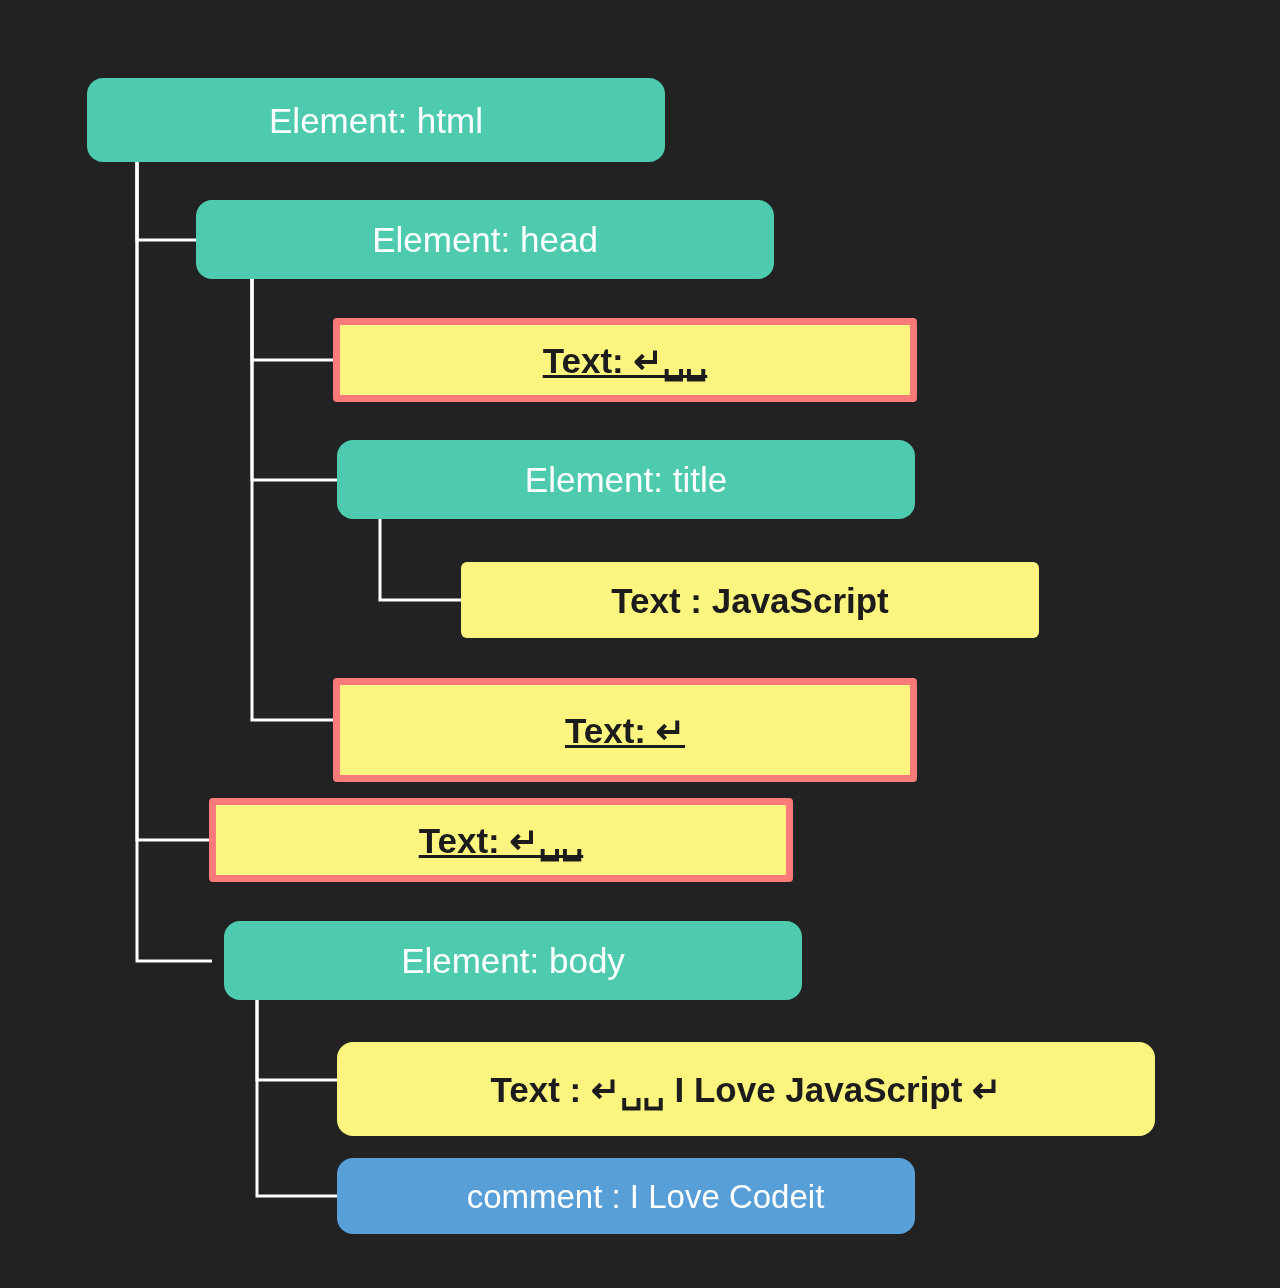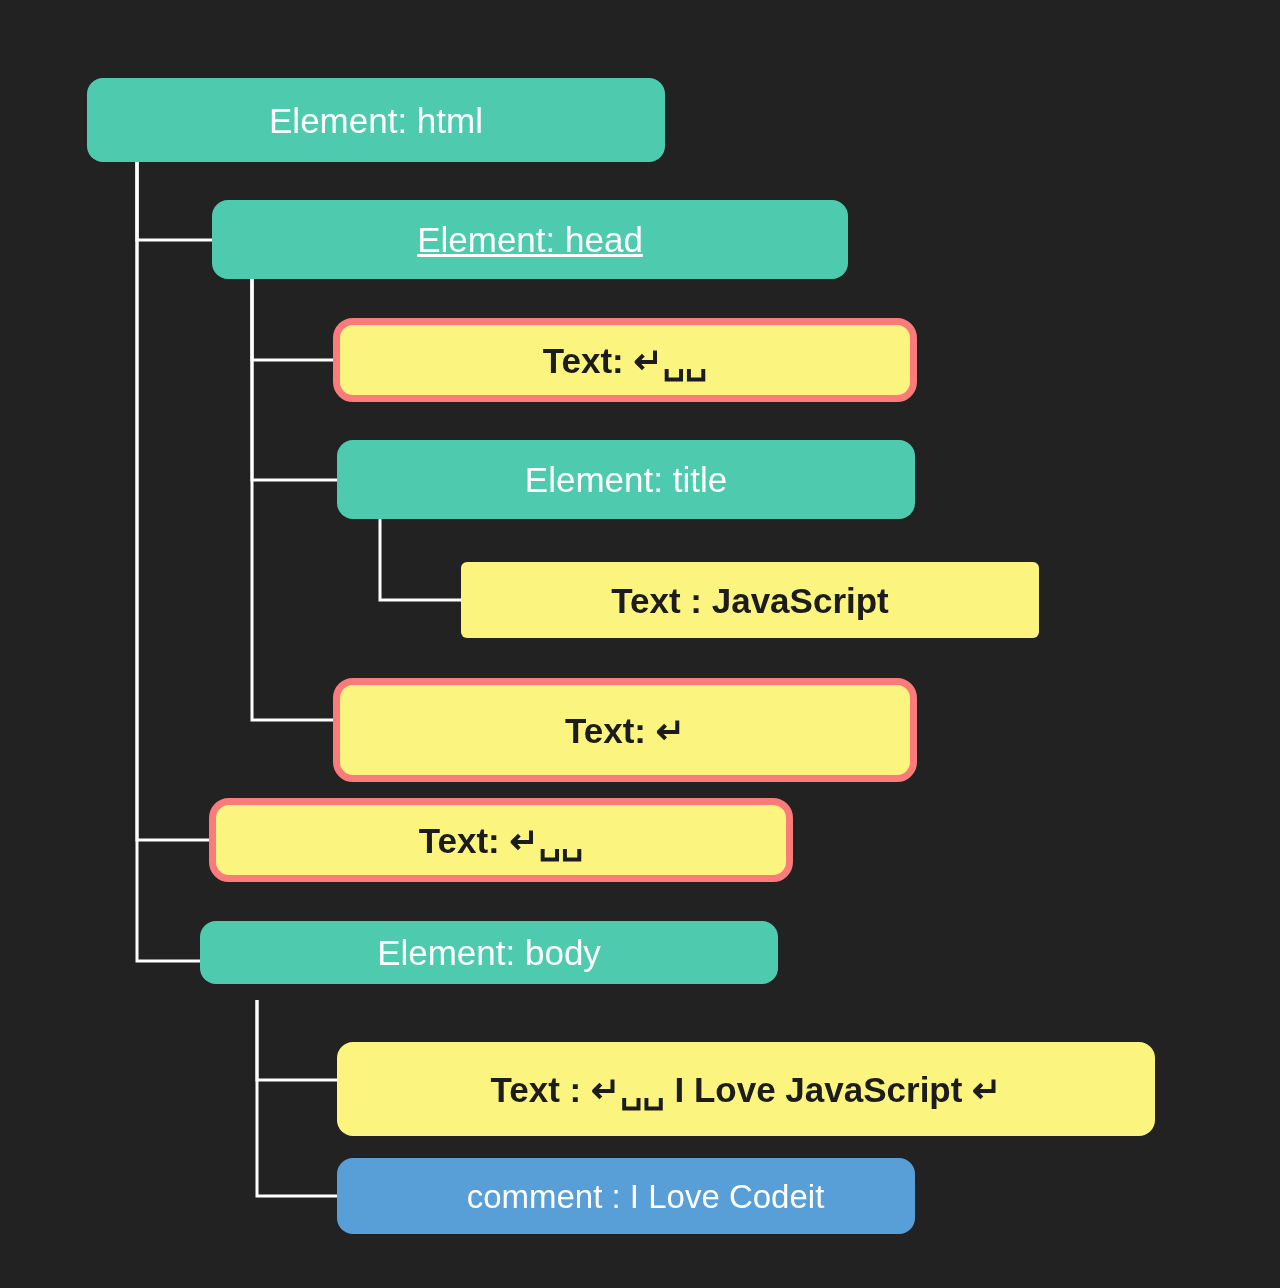--- a/index.html
+++ b/index.html
@@ -49,21 +49,22 @@
     font-weight: 400;
   }
   .node-text {
     background: #FBF47F;
     color: #1c1c1c;
     font-size: 35px;
     font-weight: 700;
   }
   .node-text-outlined {
     border: 7px solid #FB7B7B;
-    border-radius: 20px;
+    border-radius: 4px;
+    text-decoration: underline;
   }
   .node-comment {
     background: #589FD8;
     color: #ffffff;
     font-size: 33px;
     font-weight: 400;
   }
 </style>
 </head>
 <body>
@@ -81,39 +82,39 @@
         <path d="M 380 519 L 380 600 L 461 600" stroke="#FFFFFF"></path>
         <path d="M 257 1000 L 257 1080 L 337 1080" stroke="#FFFFFF"></path>
         <path d="M 257 1000 L 257 1196 L 337 1196" stroke="#FFFFFF"></path>
       </g>
   </svg>
 
   <div id="node-layer">
       <div class="node node-element" style="left: 87px; top: 78px; width: 578px; height: 84px;">
         <span class="node-label">Element: html</span>
       </div>
-      <div class="node node-element" style="left: 212px; top: 200px; width: 636px; height: 79px; text-decoration: underline;">
+      <div class="node node-element" style="left: 196px; top: 200px; width: 578px; height: 79px;">
         <span class="node-label">Element: head</span>
       </div>
       <div class="node node-text node-text-outlined" style="left: 333px; top: 318px; width: 584px; height: 84px;">
         <span class="node-label">Text: ↵␣␣</span>
       </div>
       <div class="node node-element" style="left: 337px; top: 440px; width: 578px; height: 79px;">
         <span class="node-label">Element: title</span>
       </div>
       <div class="node node-text" style="left: 461px; top: 562px; width: 578px; height: 76px; border-radius: 6px;">
         <span class="node-label">Text : JavaScript</span>
       </div>
       <div class="node node-text node-text-outlined" style="left: 333px; top: 678px; width: 584px; height: 104px;">
         <span class="node-label">Text: ↵</span>
       </div>
       <div class="node node-text node-text-outlined" style="left: 209px; top: 798px; width: 584px; height: 84px;">
         <span class="node-label">Text: ↵␣␣</span>
       </div>
-      <div class="node node-element" style="left: 200px; top: 921px; width: 578px; height: 63px;">
+      <div class="node node-element" style="left: 224px; top: 921px; width: 578px; height: 79px;">
         <span class="node-label">Element: body</span>
       </div>
       <div class="node node-text" style="left: 337px; top: 1042px; width: 818px; height: 94px;">
         <span class="node-label">Text : ↵␣␣ I Love JavaScript ↵</span>
       </div>
       <div class="node node-comment" style="left: 337px; top: 1158px; width: 578px; height: 76px; padding-left: 39px;">
         <span class="node-label">comment : I Love Codeit</span>
       </div>
     </div>
 

